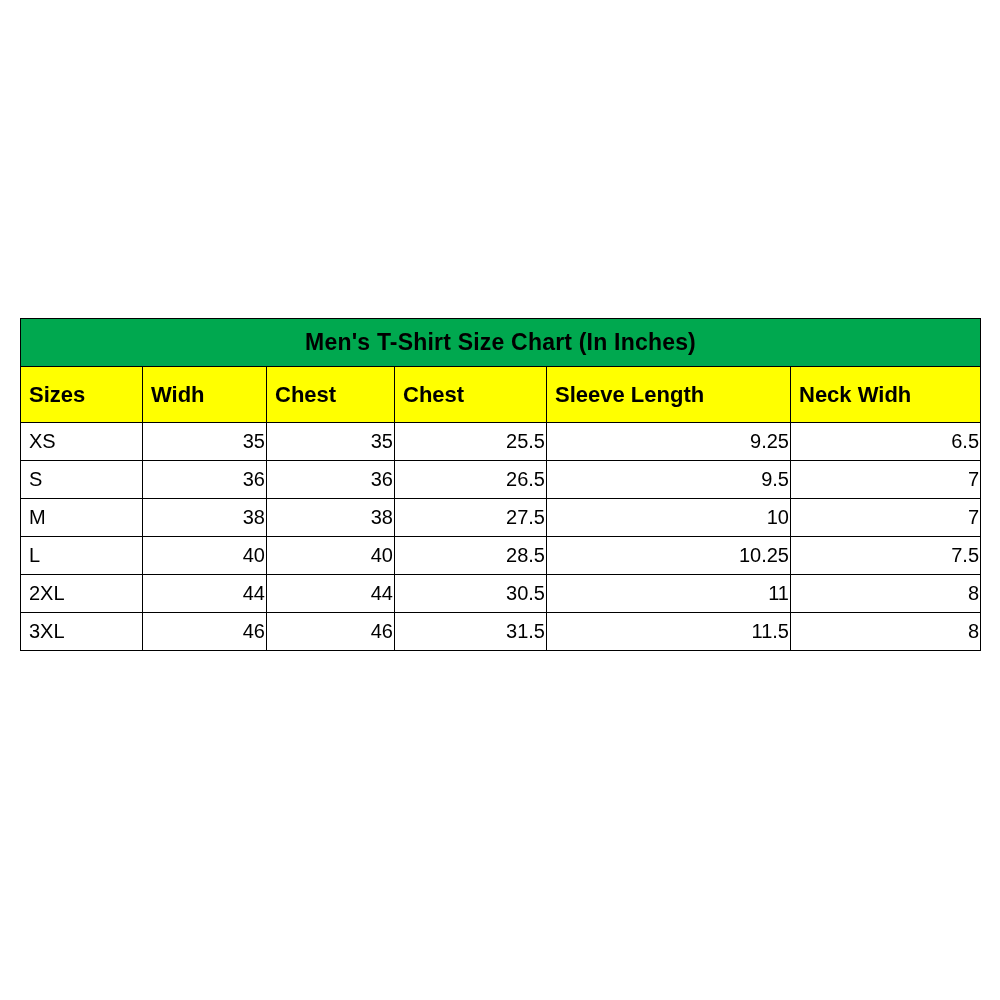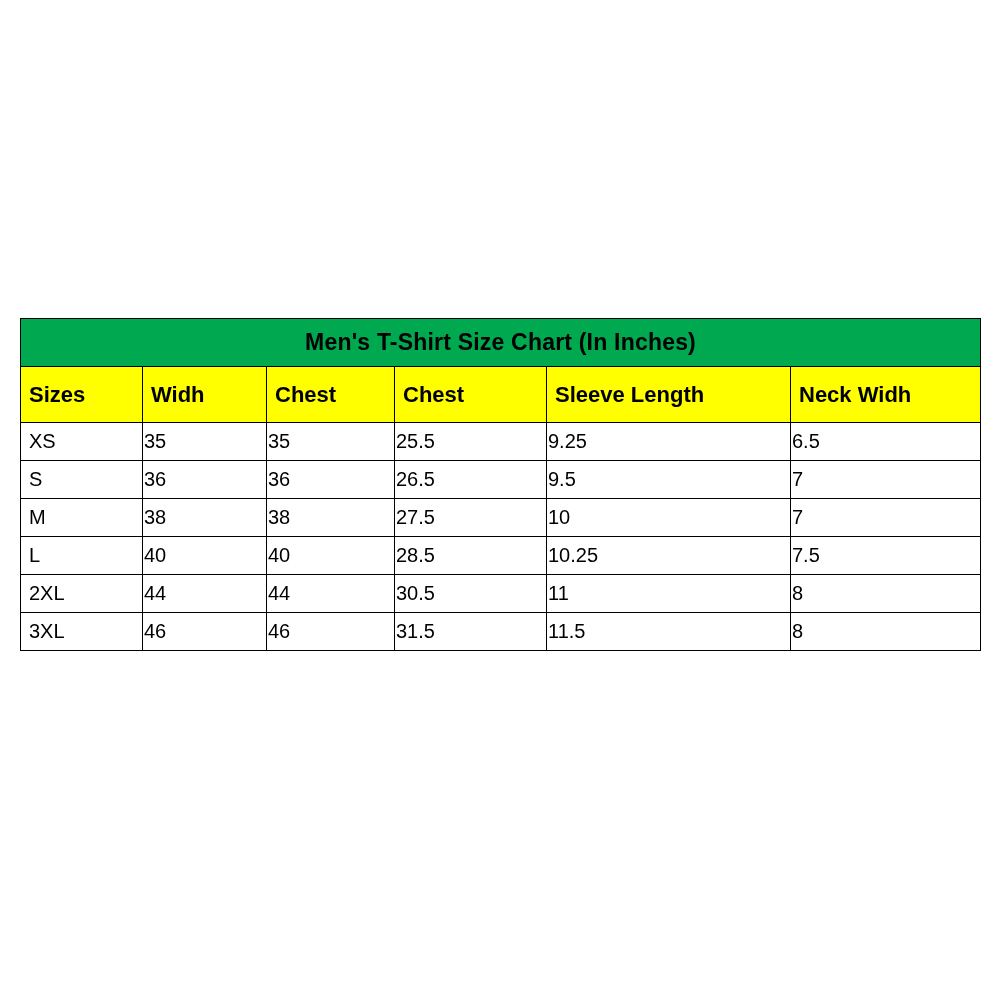--- a/index.html
+++ b/index.html
@@ -52,21 +52,21 @@
     text-align: left;
   }
   tr.header-row th.col-num {
     text-align: left;
   }
   tr.data-row td {
     background: #ffffff;
     color: #000000;
     font-size: 20px;
     height: 38px;
-    text-align: left;
+    text-align: right;
   }
   tr.data-row td.cell-size {
     text-align: left;
     padding-left: 8px;
     margin-top: 22px;
   }
   
   col.c0 { width: 122px; }
   col.c1 { width: 124px; }
   col.c2 { width: 128px; }

